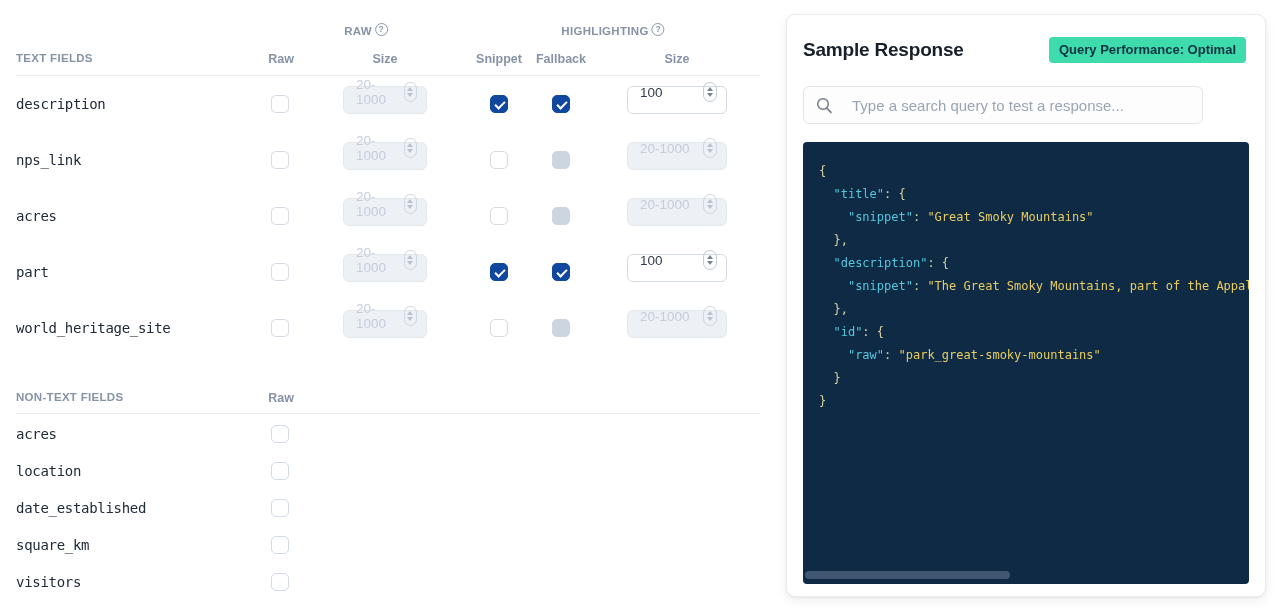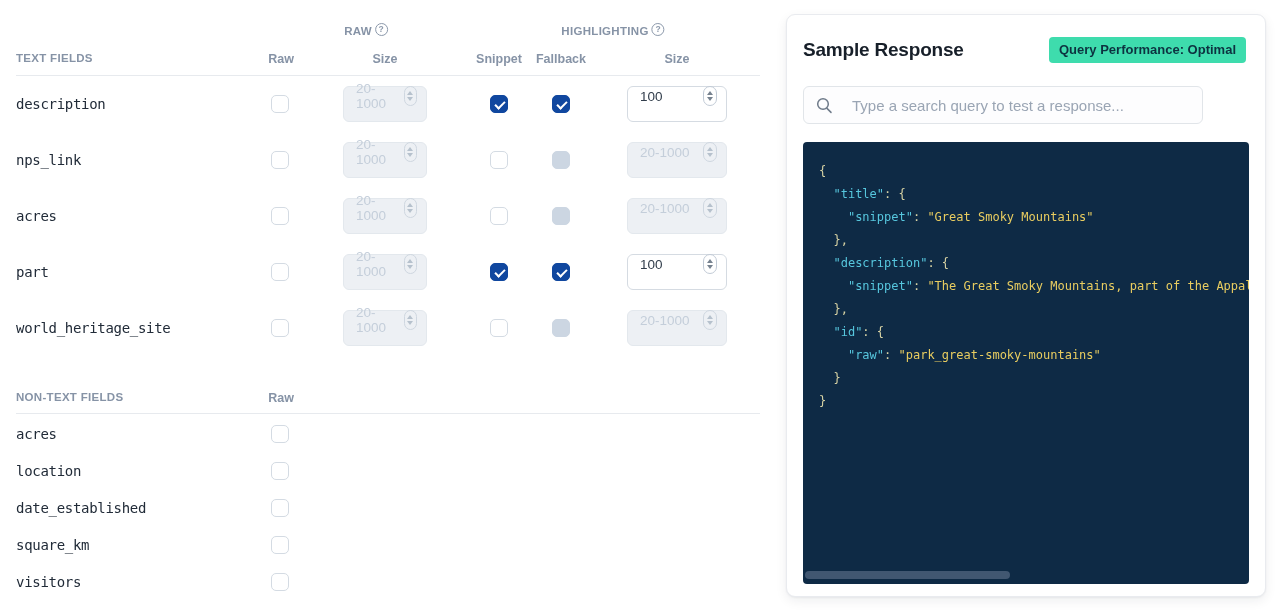--- a/index.html
+++ b/index.html
@@ -23,21 +23,21 @@
   .fname { position:absolute; left:16px; top:50%; transform:translateY(-50%);
     font-family:"DejaVu Sans Mono", monospace; font-size:14px; color:#212b38; letter-spacing:-0.3px; }
 
   .cb { position:absolute; top:50%; transform:translateY(-50%); width:18px; height:18px;
     border-radius:5px; background:#fff; border:1px solid #d4dbe3; cursor:pointer; }
   .cb.checked { background:#10479f; border-color:#10479f; }
   .cb.checked::after { content:""; position:absolute; left:4px; top:4.5px; width:8px; height:4px;
     border-left:2px solid #fff; border-bottom:2px solid #fff; transform:rotate(-45deg); }
   .cb.disabled { background:#ccd6e2; border-color:#ccd6e2; cursor:default; }
 
-  .numbox { position:absolute; top:10px; height:36px; border-radius:6px; display:flex;
+  .numbox { position:absolute; top:10px; height:28px; border-radius:6px; display:flex;
     align-items:center; justify-content:space-between; padding:0 9px 16px 12px;
     background:#fff; border:1px solid #d5dbe2; font-size:13.5px; }
   .numbox .val { color:#313d4b; }
   .numbox.disabled { background:#edf0f4; border-color:#e3e8ed; }
   .numbox.disabled .val { color:#c4ceda; }
   .stepper { width:14px; height:20px; border:1px solid #c2cbd6; border-radius:8px;
     display:flex; flex-direction:column; align-items:center; justify-content:center; gap:2px; background:transparent; }
   .stepper i { display:block; width:0; height:0; border-left:3px solid transparent; border-right:3px solid transparent; }
   .stepper .up { border-bottom:4px solid #76828f; }
   .stepper .dn { border-top:4px solid #76828f; }

